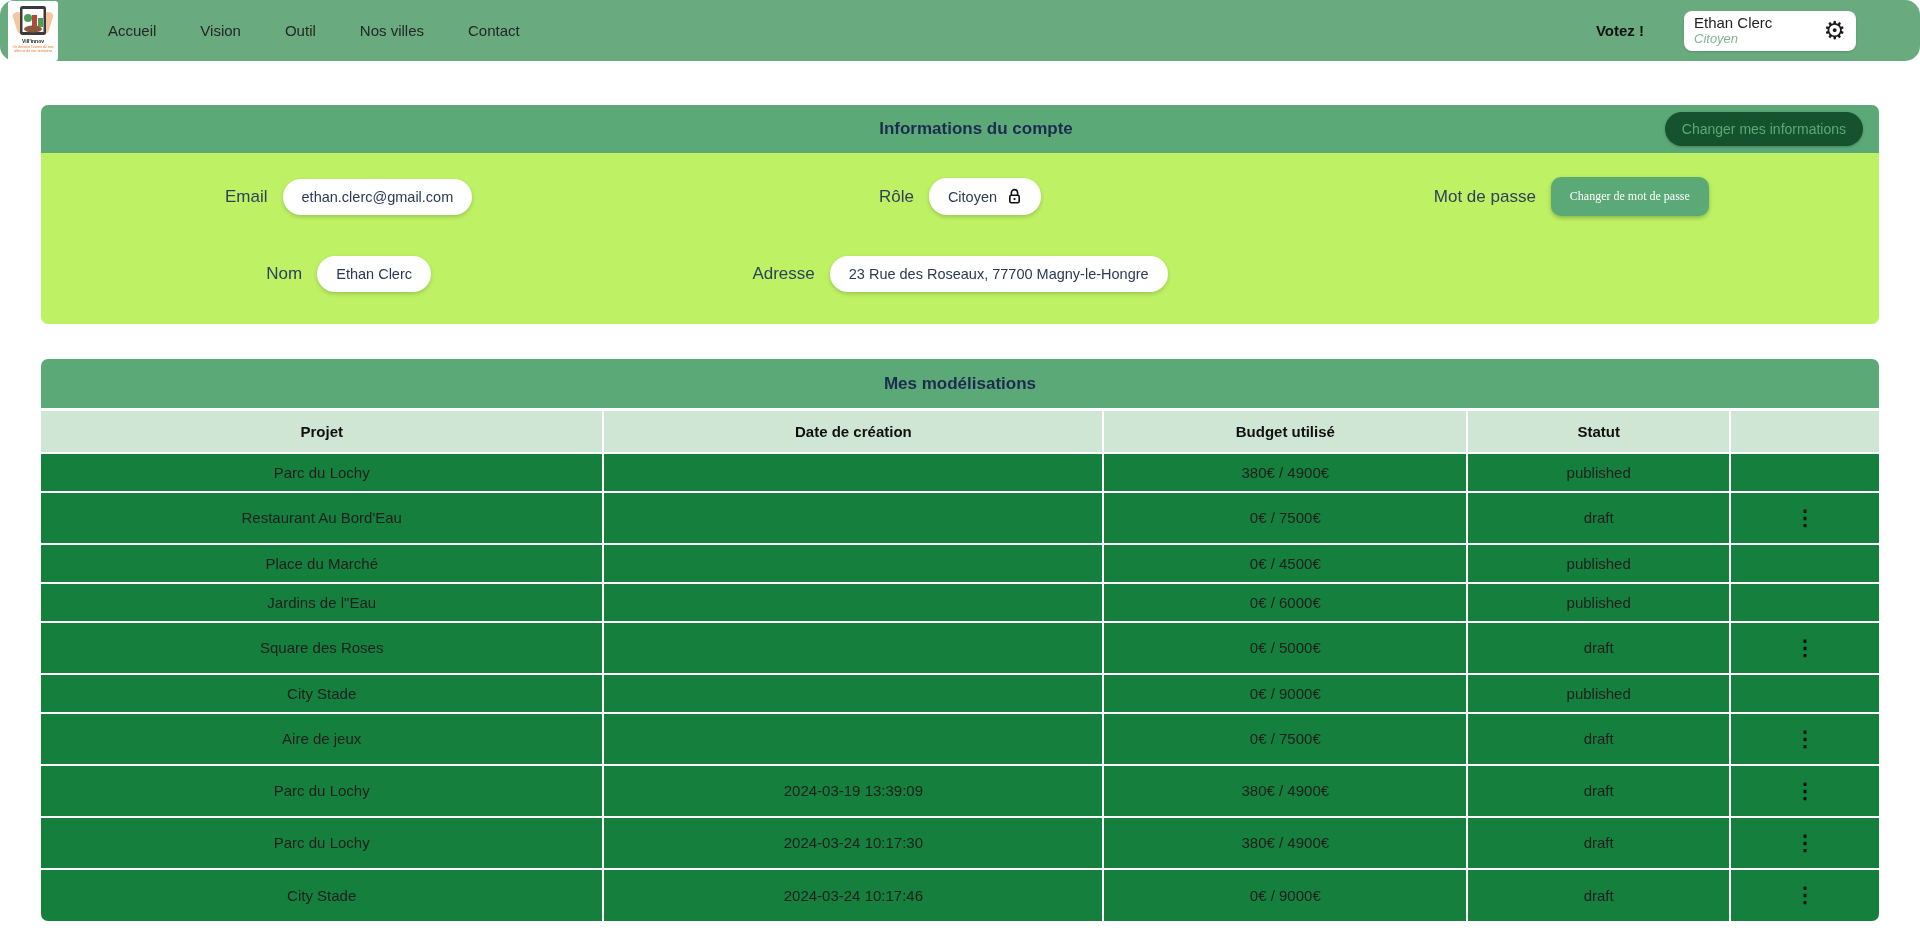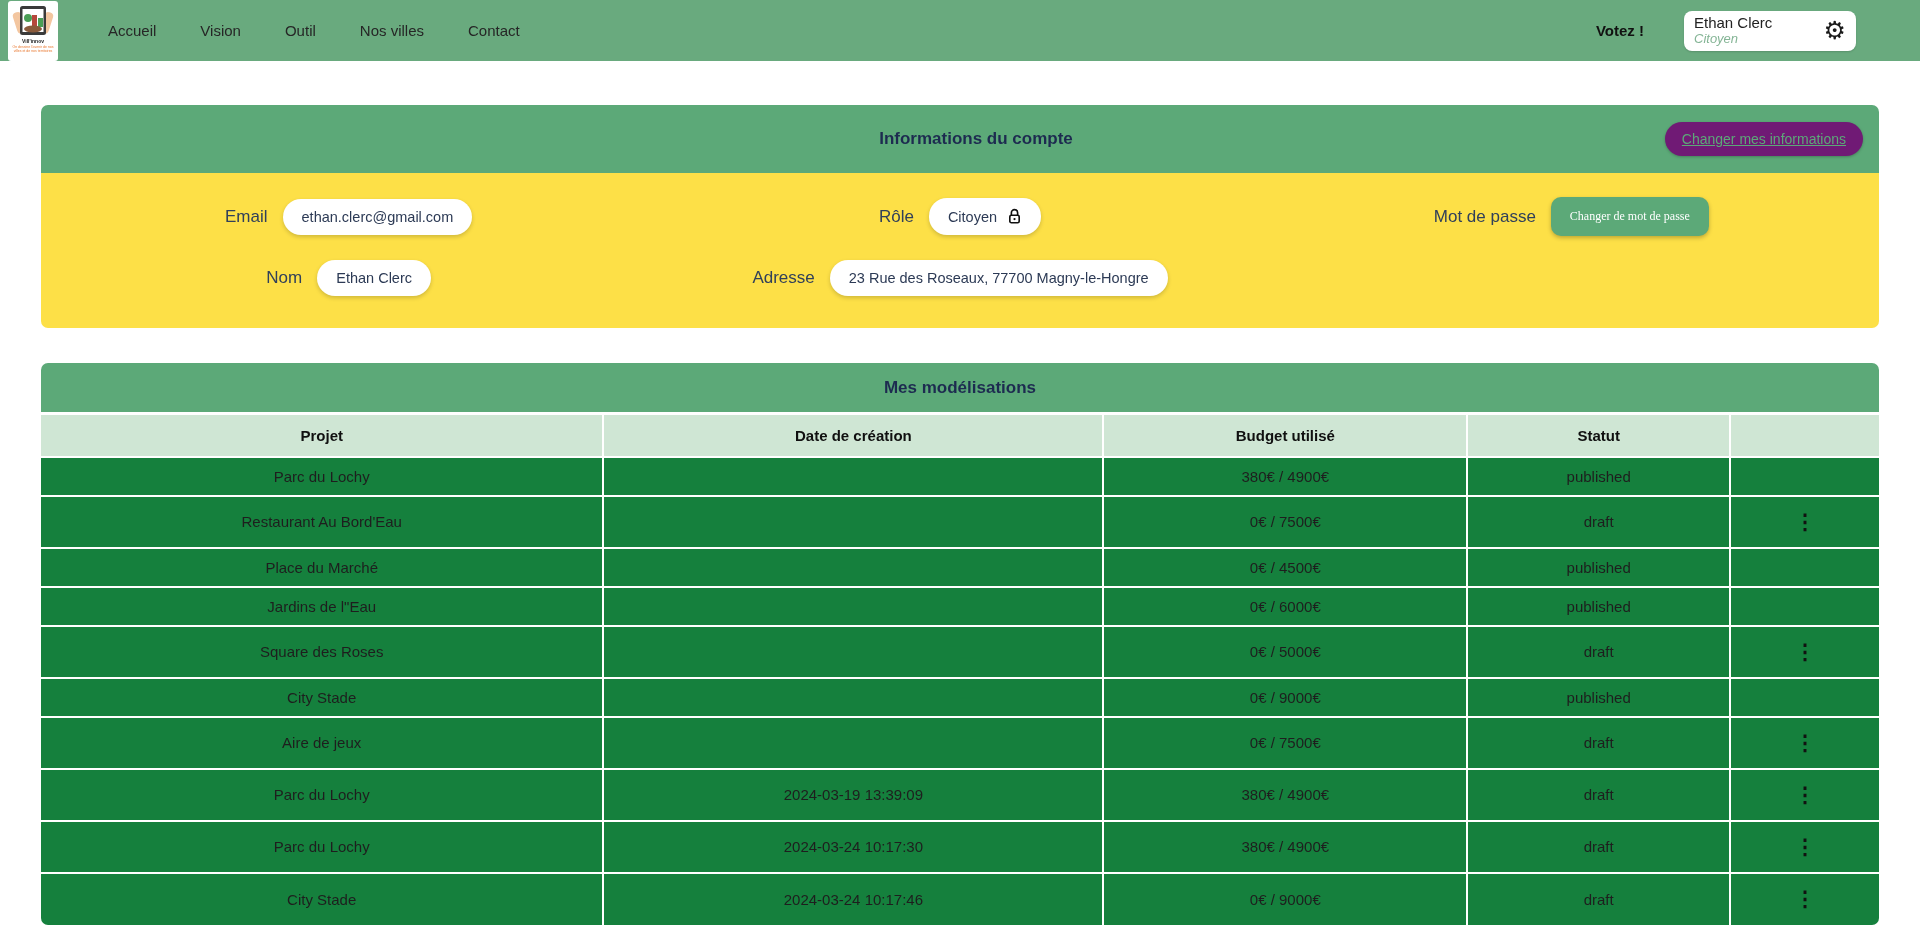--- a/index.html
+++ b/index.html
@@ -9,20 +9,21 @@
     background: #ffffff;
     overflow: hidden;
   }
 
   
   .navbar {
     height: 61px;
     background: #69aa7e;
     display: flex;
     align-items: center;
+    border-radius: 15px;
   }
   .logo-card {
     width: 50px; height: 60px;
     margin-left: 8px; margin-top: 1px;
     background: #fff;
     border-radius: 3px;
     display: flex; flex-direction: column; align-items: center; justify-content: flex-start;
     padding-top: 2px;
     cursor: pointer;
     flex: 0 0 auto;
@@ -49,37 +50,36 @@
   .gear { margin-left: auto; font-size: 25px; color: #1a1a1a; line-height: 1; cursor: pointer; }
 
   
   .panel { margin: 0 41px; border-radius: 7px; overflow: hidden; }
   .panel-account { margin-top: 44px; }
   .panel-header {
     background: #5ca978;
     position: relative;
     display: flex; align-items: center; justify-content: center;
   }
-  .panel-account .panel-header { height: 68px; padding-left: 32px; }
+  .panel-account .panel-header { height: 48px; padding-left: 32px; }
   .panel-title { font-size: 17px; font-weight: bold; color: #1d2b50; }
   .change-info-btn {
     position: absolute; right: 16px; top: 50%; transform: translateY(-50%);
-    background: #701a75; color: #5ca978;
+    background: #14532d; color: #5ca978;
     border: none; border-radius: 17px;
     font-family: inherit; font-size: 14px;
     padding: 9px 17px; cursor: pointer;
     box-shadow: 0 1px 3px rgba(0,0,0,0.25);
-    text-decoration: underline;
   }
   .panel-body {
-    background: #fde047;
+    background: #bef264;
     padding: 24px 2px 32px;
     display: grid;
     grid-template-columns: 1fr 1fr 1fr;
-    row-gap: 24px;
+    row-gap: 40px;
   }
   .field { display: flex; align-items: center; justify-content: center; gap: 15px; }
   .field-label { font-size: 17px; color: #31405a; }
   .pill {
     background: #fff; border-radius: 18px;
     padding: 10px 19px;
     font-size: 14.5px; color: #2c3a55;
     box-shadow: 0 2px 4px rgba(0,0,0,0.18);
     display: flex; align-items: center; gap: 10px;
     white-space: nowrap;

